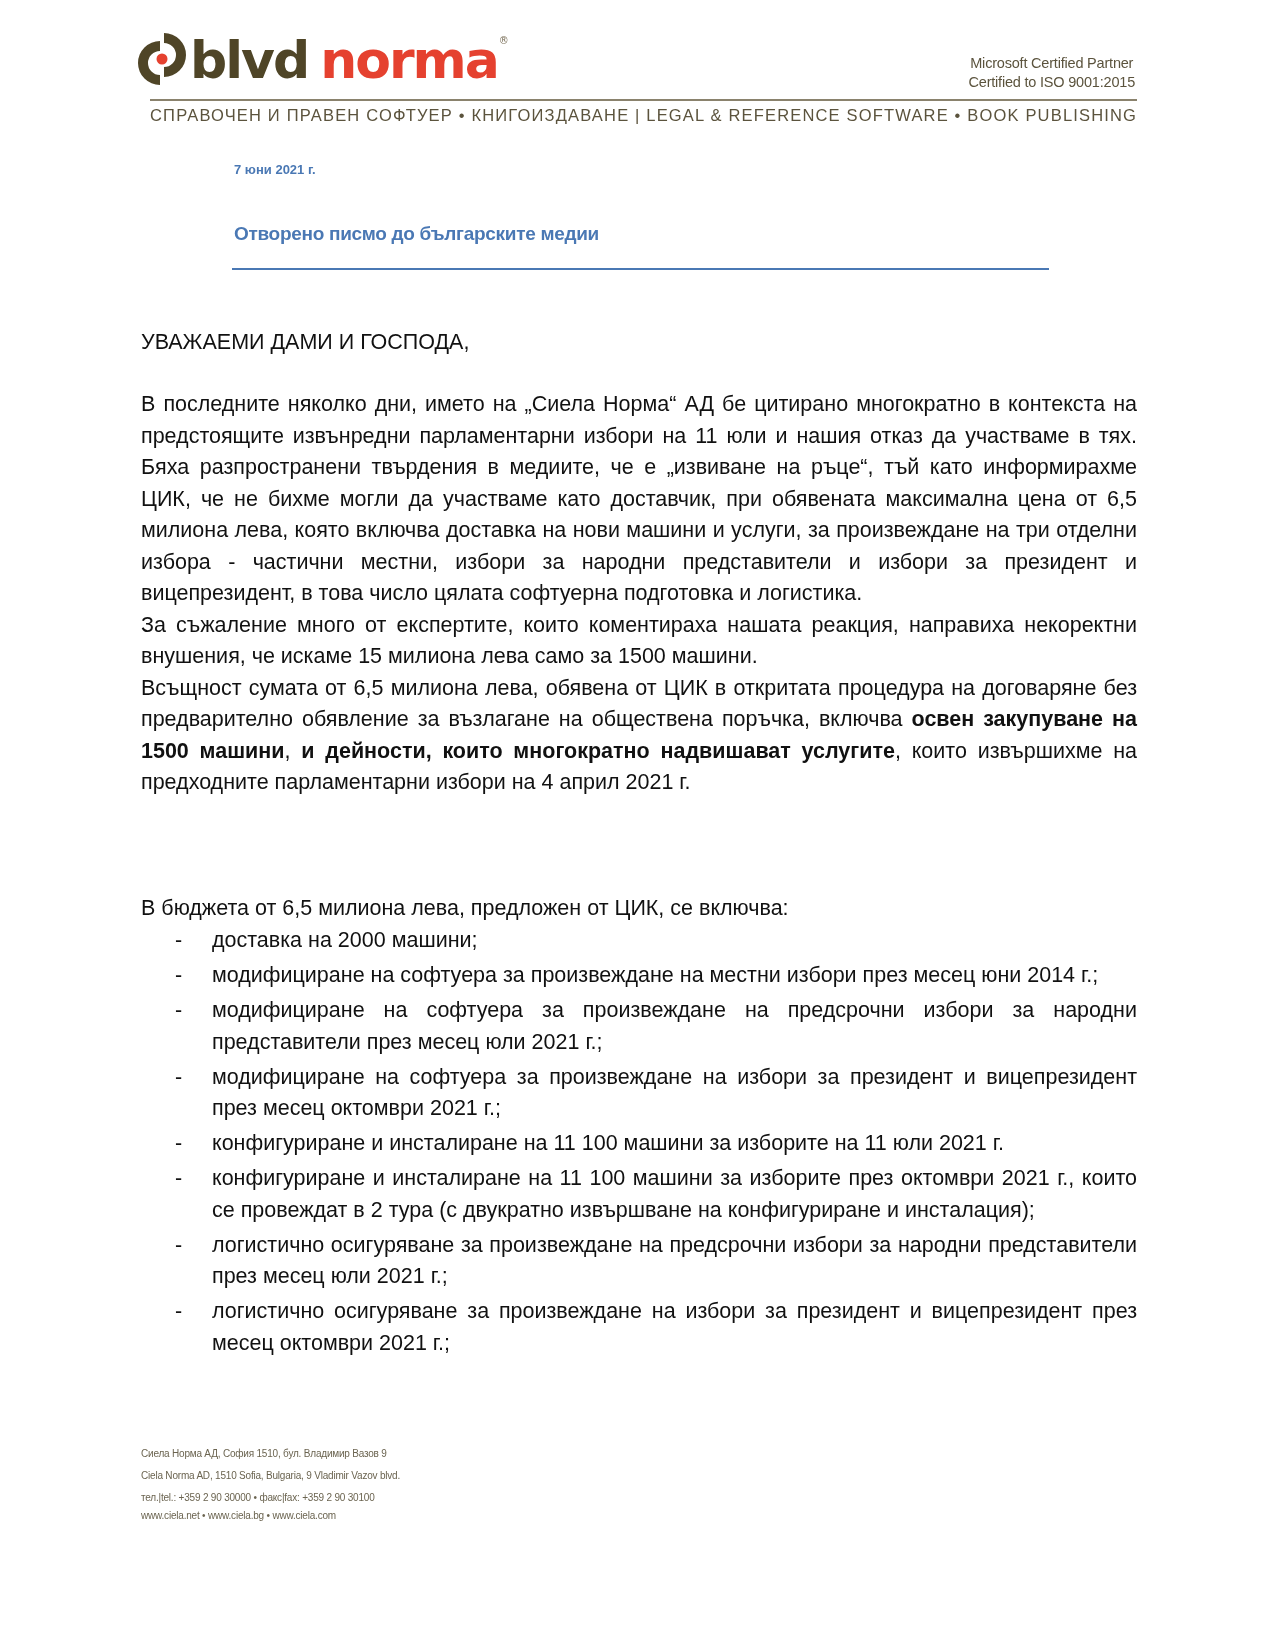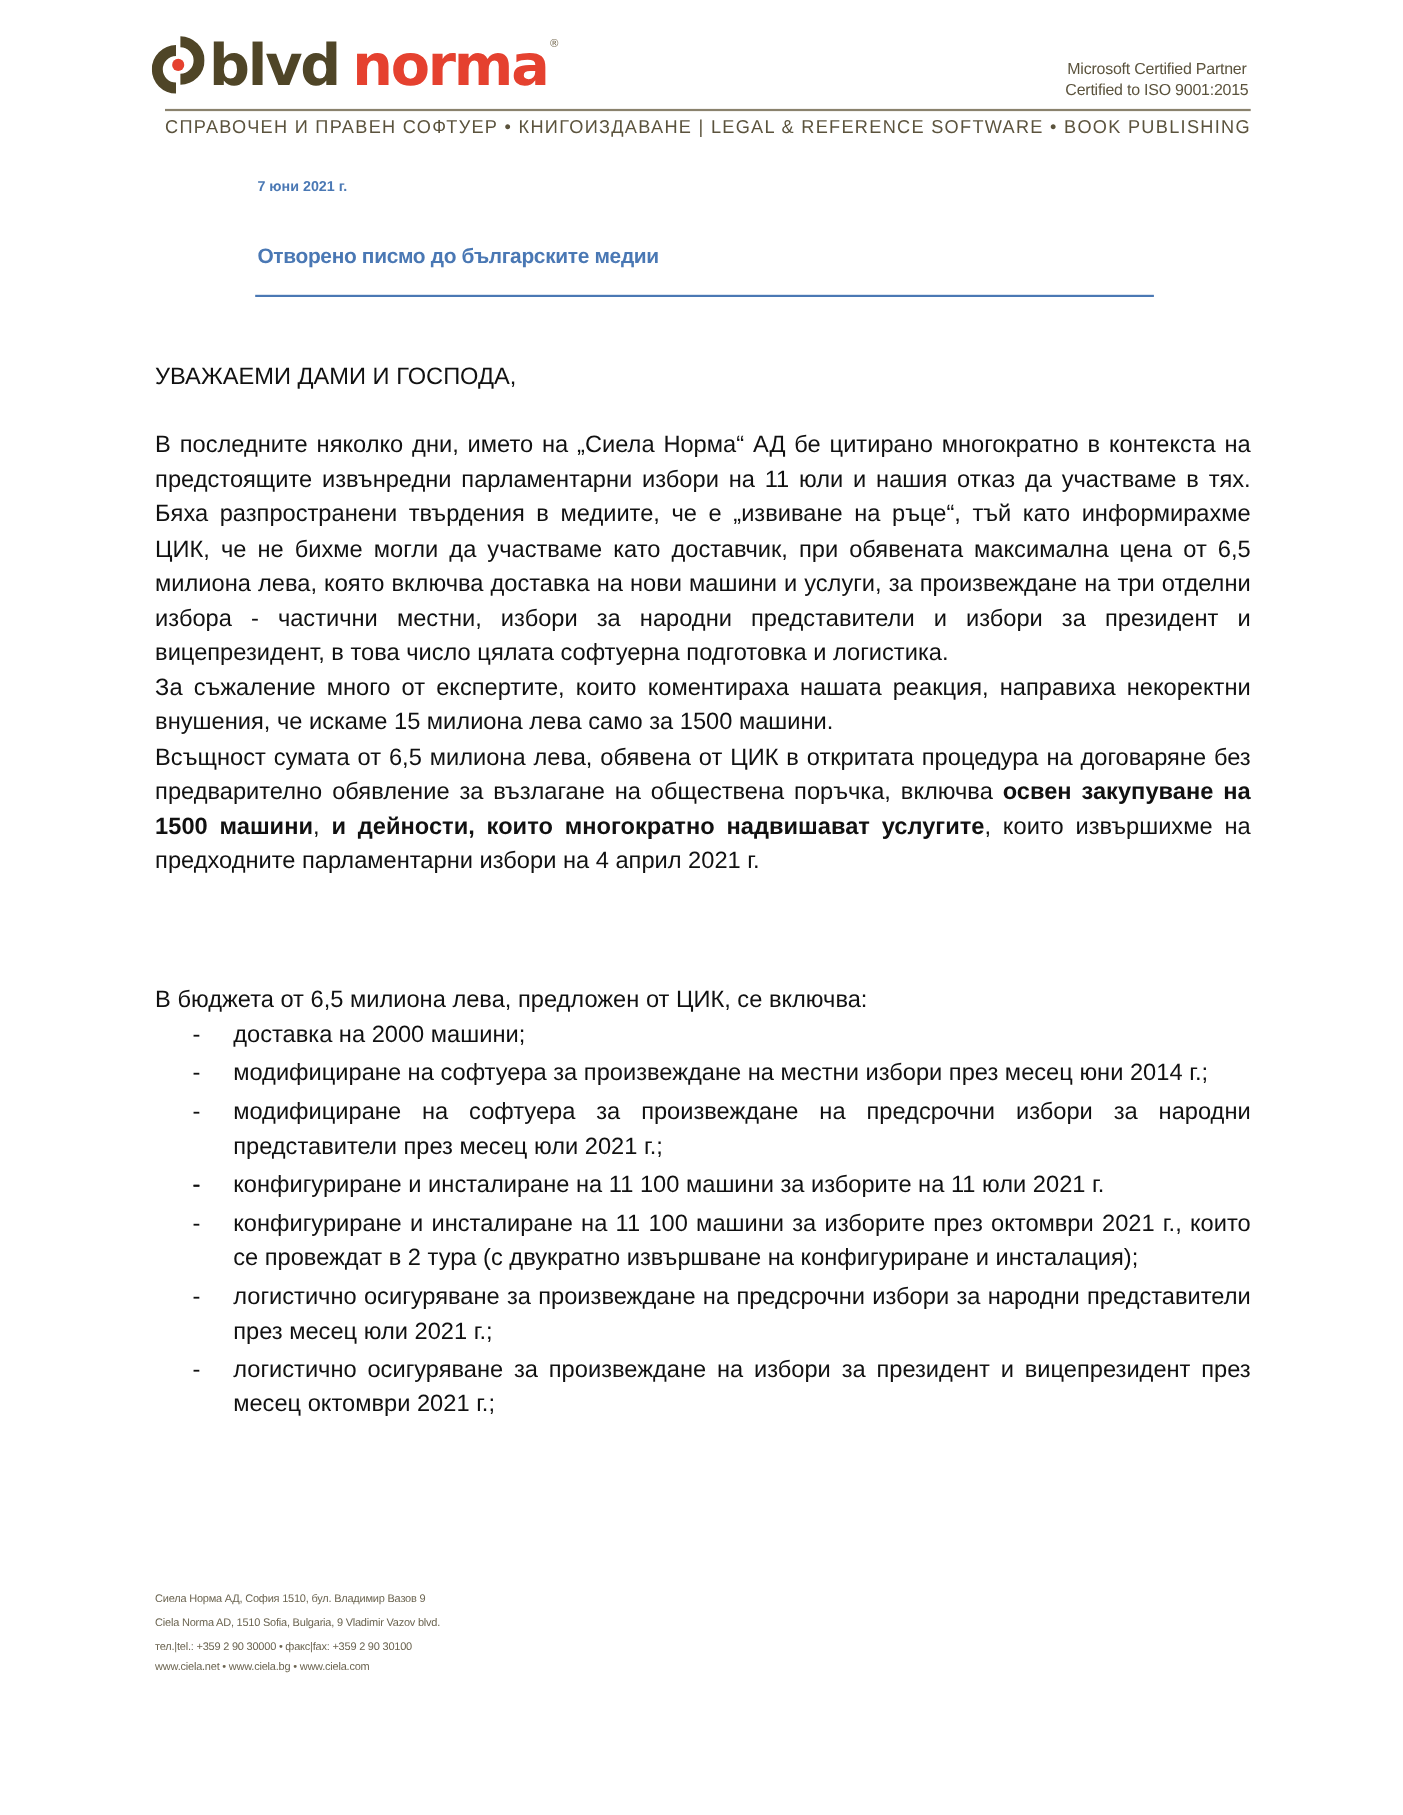--- a/index.html
+++ b/index.html
@@ -71,21 +71,21 @@
   <div>За съжаление много от експертите, които коментираха нашата реакция, направиха некоректни внушения, че искаме 15 милиона лева само за 1500 машини.</div>
   <div><span>Всъщност сумата от 6,5 милиона лева, обявена от ЦИК в откритата процедура на договаряне без предварително обявление за възлагане на обществена поръчка, включва </span><span class="b">освен закупуване на 1500 машини</span><span>, </span><span class="b">и дейности, които многократно надвишават услугите</span><span>, които извършихме на предходните парламентарни избори на 4 април 2021 г.</span></div>
 </div>
 
 <div class="abs body-text intro">В бюджета от 6,5 милиона лева, предложен от ЦИК, се включва:</div>
 
 <ul class="abs list">
   <li><span class="dash">-</span><span>доставка на 2000 машини;</span></li>
   <li><span class="dash">-</span><span>модифициране на софтуера за произвеждане на местни избори през месец юни 2014 г.;</span></li>
   <li><span class="dash">-</span><span>модифициране на софтуера за произвеждане на предсрочни  избори за народни представители през месец юли 2021 г.;</span></li>
-  <li><span class="dash">-</span></li>
+  <li><span class="dash">-</span><span>модифициране на софтуера за произвеждане на избори за президент и вицепрезидент през месец октомври 2021 г.;</span></li>
   <li><span class="dash">-</span><span>конфигуриране и инсталиране на 11 100 машини за изборите на 11 юли 2021 г.</span></li>
   <li><span class="dash">-</span><span>конфигуриране и инсталиране на 11 100 машини за изборите през октомври 2021 г., които се провеждат в 2 тура (с двукратно извършване на конфигуриране и инсталация);</span></li>
   <li><span class="dash">-</span><span>логистично осигуряване за произвеждане на предсрочни  избори за народни представители през месец юли 2021 г.;</span></li>
   <li><span class="dash">-</span><span>логистично осигуряване за произвеждане на избори за президент и вицепрезидент през месец октомври 2021 г.;</span></li>
 </ul>
 
 <div class="abs footer">
   <div>Сиела Норма АД, София 1510, бул. Владимир Вазов 9</div>
   <div>Ciela Norma AD, 1510 Sofia, Bulgaria, 9 Vladimir Vazov blvd.</div>
   <div>тел.|tel.: +359  2  90 30000 • факс|fax:  +359  2  90 30100</div>

